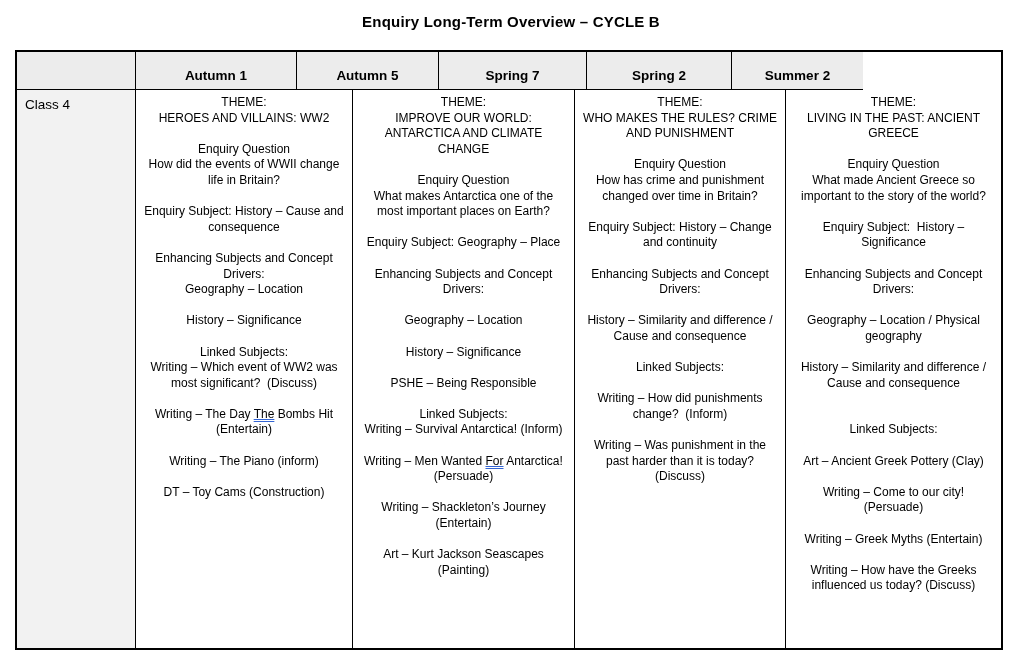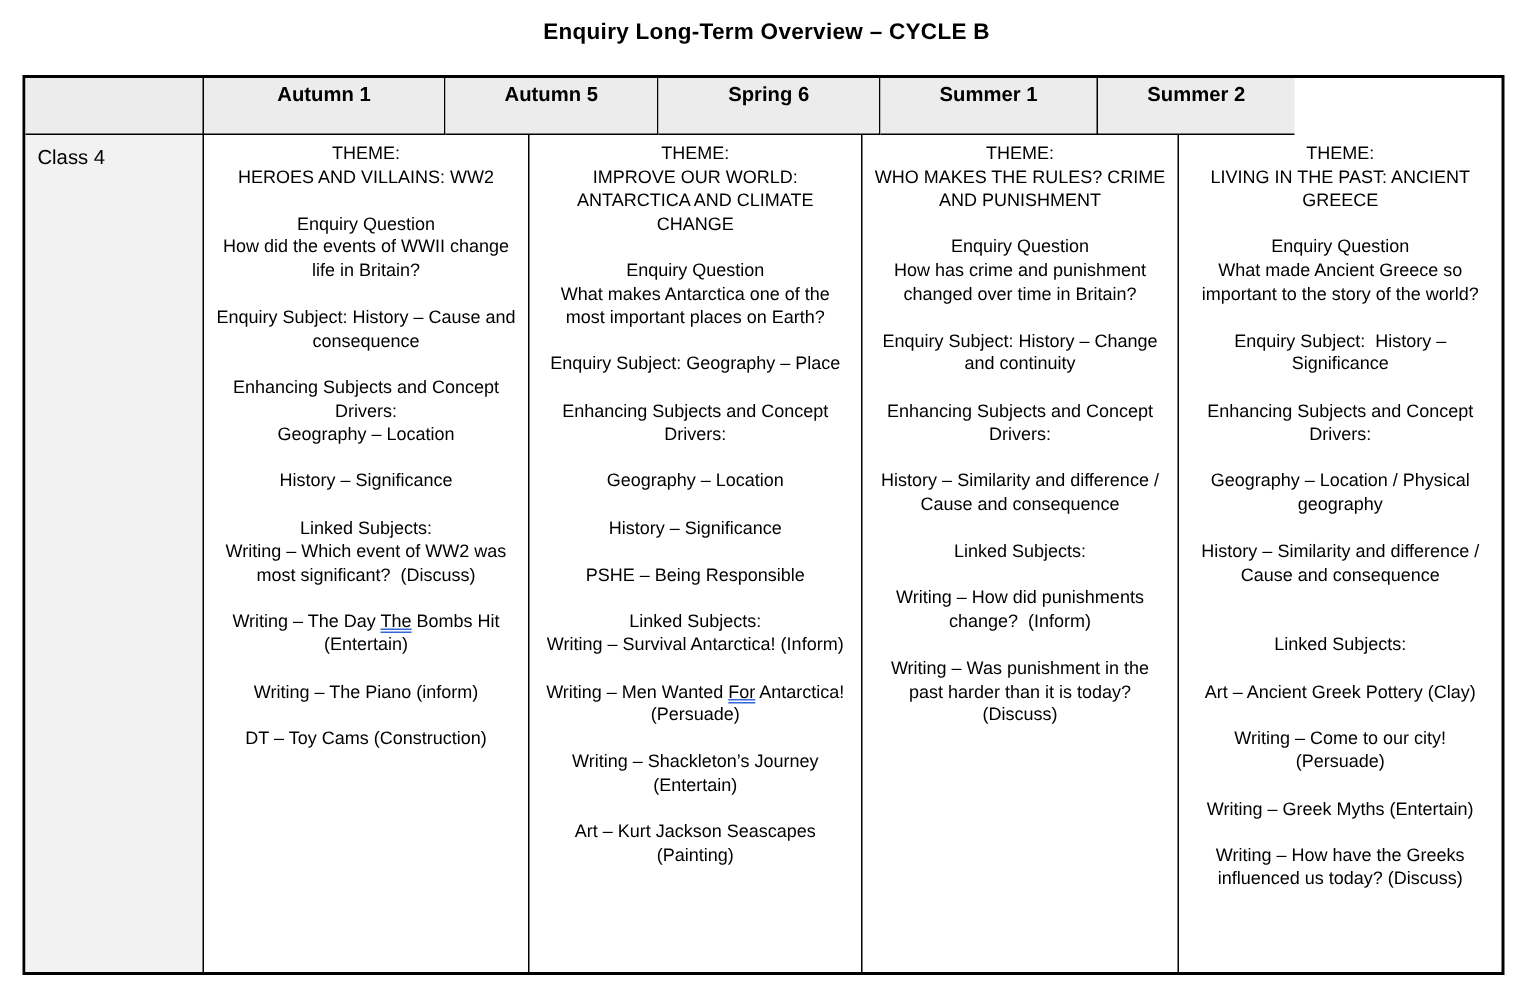--- a/index.html
+++ b/index.html
@@ -5,21 +5,21 @@
   * { box-sizing: border-box; margin: 0; padding: 0; }
   html, body { width: 1022px; height: 663px; background: #ffffff; overflow: hidden;
     font-family: "Liberation Sans", sans-serif; color: #000; }
   .page-title { position: absolute; top: 13px; left: 0; width: 1022px;
     text-align: center; font-size: 15px; font-weight: bold; letter-spacing: .2px; }
   .overview-table { position: absolute; left: 15px; top: 50px; width: 988px; height: 600px;
     border: 2px solid #000; background: #fff; }
   .header-row { display: grid; grid-template-columns: 119px 161px 142px 148px 145px 131px 138px;
     height: 38px; }
   .hcell { background: #ececec; border-right: 1px solid #000; border-bottom: 1px solid #000;
-    text-align: center; font-weight: bold; font-size: 13.5px; padding-top: 3px; }
+    text-align: center; font-weight: bold; font-size: 13.5px; padding-top: 16px; }
   .hcell:last-child { border-right: none; }
   .corner { background: #ececec; }
   .body-row { display: grid; grid-template-columns: 119px 217px 222px 211px 215px;
     height: 558px; }
   .label-cell { background: #f2f2f2; border-right: 1px solid #000;
     font-size: 13.5px; padding: 7px 8px; }
   .content-cell { border-right: 1px solid #000; padding: 5px 7px 4px 7px;
     font-size: 12px; line-height: 15.6px; text-align: center; white-space: pre-wrap;
     overflow: hidden; }
   .content-cell:last-child { border-right: none; }
@@ -31,22 +31,22 @@
 </head>
 <body>
 
 <div class="page-title">Enquiry Long-Term Overview – CYCLE B</div>
 
 <div class="overview-table">
   <div class="header-row">
     <div class="hcell corner"></div>
     <div class="hcell">Autumn 1</div>
     <div class="hcell">Autumn 5</div>
-    <div class="hcell">Spring 6</div>
-    <div class="hcell">Summer 1</div>
+    <div class="hcell">Spring 7</div>
+    <div class="hcell">Spring 2</div>
     <div class="hcell">Summer 2</div>
   </div>
   <div class="body-row">
     <div class="label-cell">Class 4</div>
     <div class="content-cell"><div class="line"><span class="b">THEME:</span></div><div class="line"><span>HEROES AND VILLAINS: WW2</span></div><div class="line">&nbsp;</div><div class="line"><span class="b">Enquiry Question</span></div><div class="line"><span>How did the events of WWII change life in Britain?</span></div><div class="line">&nbsp;</div><div class="line"><span class="b">Enquiry Subject:</span><span> History – Cause and consequence</span></div><div class="line">&nbsp;</div><div class="line"><span class="b">Enhancing Subjects and Concept Drivers:</span></div><div class="line"><span>Geography – Location</span></div><div class="line">&nbsp;</div><div class="line"><span>History – Significance</span></div><div class="line">&nbsp;</div><div class="line"><span class="b">Linked Subjects:</span></div><div class="line"><span>Writing – Which event of WW2 was most significant?  (Discuss)</span></div><div class="line">&nbsp;</div><div class="line"><span>Writing – The Day </span><span class="u">The</span><span> Bombs Hit (Entertain)</span></div><div class="line">&nbsp;</div><div class="line"><span>Writing – The Piano (inform)</span></div><div class="line">&nbsp;</div><div class="line"><span>DT – Toy Cams (Construction)</span></div></div>
     <div class="content-cell"><div class="line"><span class="b">THEME:</span></div><div class="line"><span>IMPROVE OUR WORLD: ANTARCTICA AND CLIMATE CHANGE</span></div><div class="line">&nbsp;</div><div class="line"><span class="b">Enquiry Question</span></div><div class="line"><span>What makes Antarctica one of the most important places on Earth?</span></div><div class="line">&nbsp;</div><div class="line"><span class="b">Enquiry Subject:</span><span> Geography – Place</span></div><div class="line">&nbsp;</div><div class="line"><span class="b">Enhancing Subjects and Concept Drivers:</span></div><div class="line">&nbsp;</div><div class="line"><span>Geography – Location</span></div><div class="line">&nbsp;</div><div class="line"><span>History – Significance</span></div><div class="line">&nbsp;</div><div class="line"><span>PSHE – Being Responsible</span></div><div class="line">&nbsp;</div><div class="line"><span class="b">Linked Subjects:</span></div><div class="line"><span>Writing – Survival Antarctica! (Inform)</span></div><div class="line">&nbsp;</div><div class="line"><span>Writing – Men Wanted </span><span class="u">For</span><span> Antarctica! (Persuade)</span></div><div class="line">&nbsp;</div><div class="line"><span>Writing – Shackleton’s Journey (Entertain)</span></div><div class="line">&nbsp;</div><div class="line"><span>Art – Kurt Jackson Seascapes (Painting)</span></div></div>
     <div class="content-cell"><div class="line"><span class="b">THEME:</span></div><div class="line"><span>WHO MAKES THE RULES? CRIME AND PUNISHMENT</span></div><div class="line">&nbsp;</div><div class="line"><span class="b">Enquiry Question</span></div><div class="line"><span>How has crime and punishment changed over time in Britain?</span></div><div class="line">&nbsp;</div><div class="line"><span class="b">Enquiry Subject:</span><span> History – Change and continuity</span></div><div class="line">&nbsp;</div><div class="line"><span class="b">Enhancing Subjects and Concept Drivers:</span></div><div class="line">&nbsp;</div><div class="line"><span>History – Similarity and difference / Cause and consequence</span></div><div class="line">&nbsp;</div><div class="line"><span class="b">Linked Subjects:</span></div><div class="line">&nbsp;</div><div class="line"><span>Writing – How did punishments change?  (Inform)</span></div><div class="line">&nbsp;</div><div class="line"><span>Writing – Was punishment in the past harder than it is today? (Discuss)</span></div></div>
     <div class="content-cell"><div class="line"><span class="b">THEME:</span></div><div class="line"><span>LIVING IN THE PAST: ANCIENT GREECE</span></div><div class="line">&nbsp;</div><div class="line"><span class="b">Enquiry Question</span></div><div class="line"><span>What made Ancient Greece so important to the story of the world?</span></div><div class="line">&nbsp;</div><div class="line"><span class="b">Enquiry Subject:</span><span>  History – Significance</span></div><div class="line">&nbsp;</div><div class="line"><span class="b">Enhancing Subjects and Concept Drivers:</span></div><div class="line">&nbsp;</div><div class="line"><span>Geography – Location / Physical geography</span></div><div class="line">&nbsp;</div><div class="line"><span>History – Similarity and difference / Cause and consequence</span></div><div class="line">&nbsp;</div><div class="line">&nbsp;</div><div class="line"><span class="b">Linked Subjects:</span></div><div class="line">&nbsp;</div><div class="line"><span>Art – Ancient Greek Pottery (Clay)</span></div><div class="line">&nbsp;</div><div class="line"><span>Writing – Come to our city! (Persuade)</span></div><div class="line">&nbsp;</div><div class="line"><span>Writing – Greek Myths (Entertain)</span></div><div class="line">&nbsp;</div><div class="line"><span>Writing – How have the Greeks influenced us today? (Discuss)</span></div></div>
   </div>
 </div>

